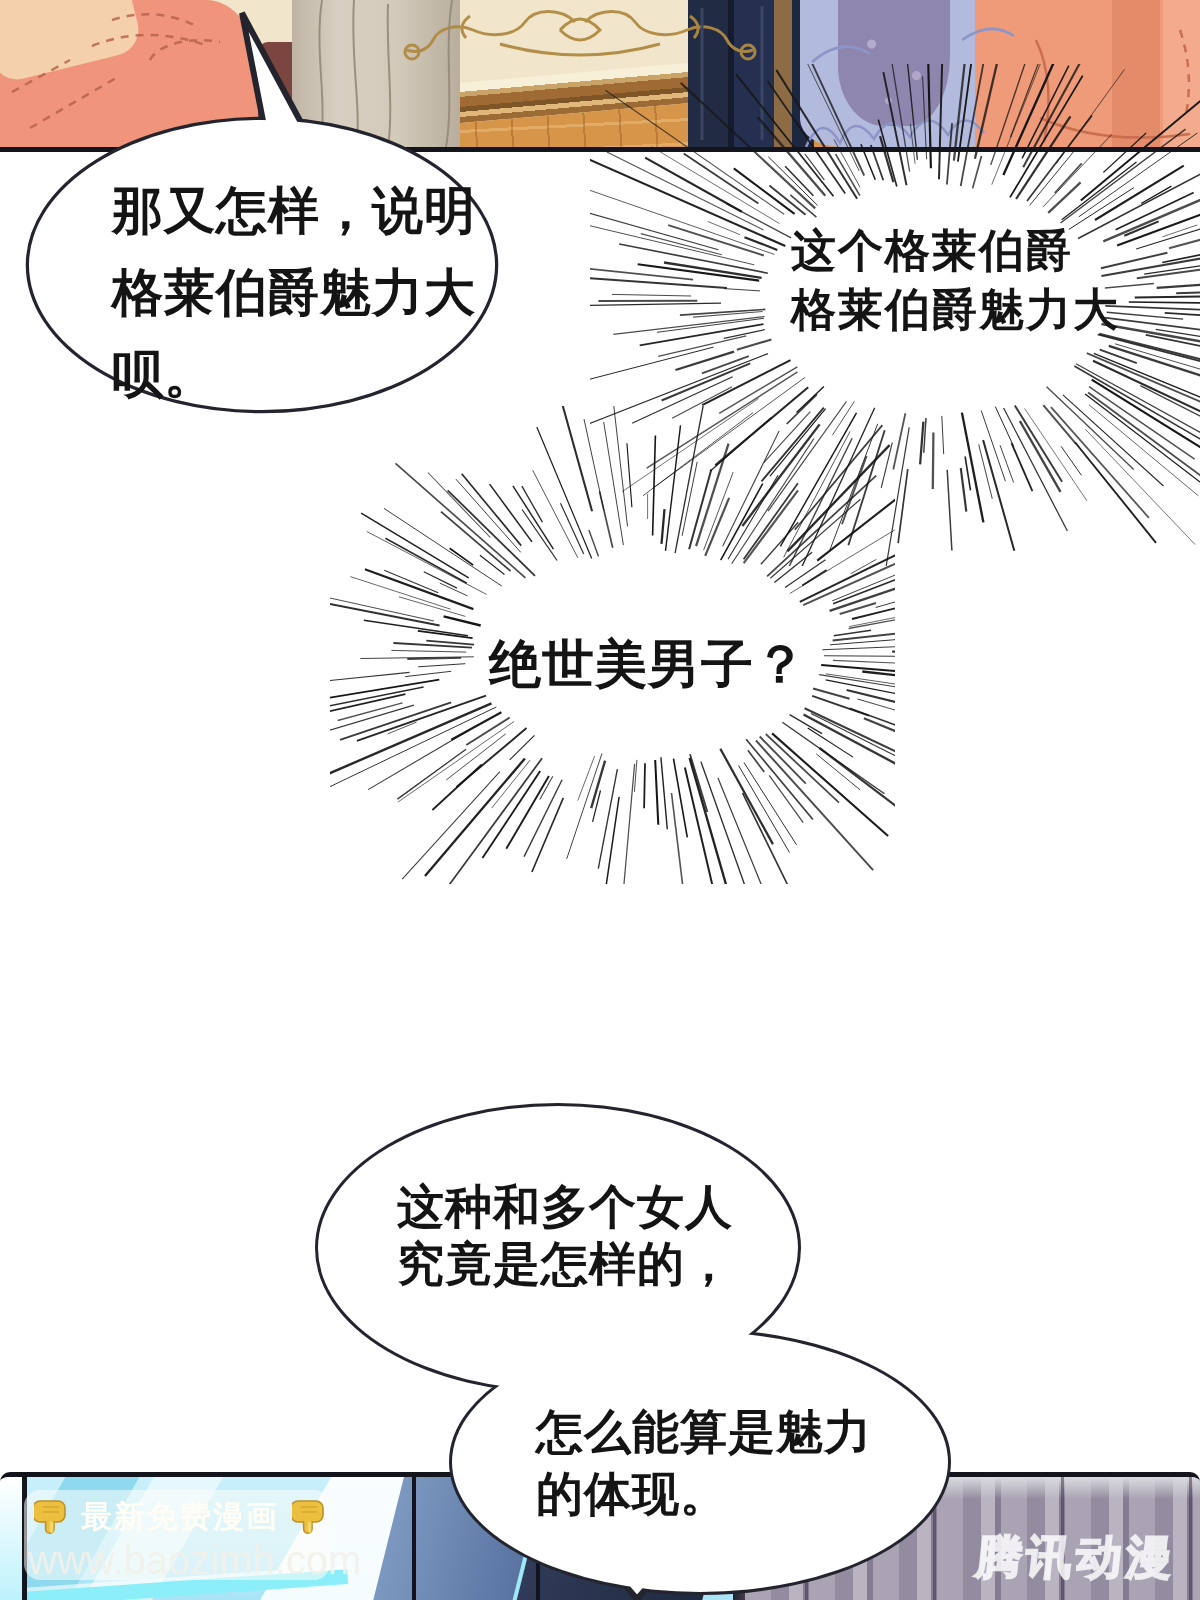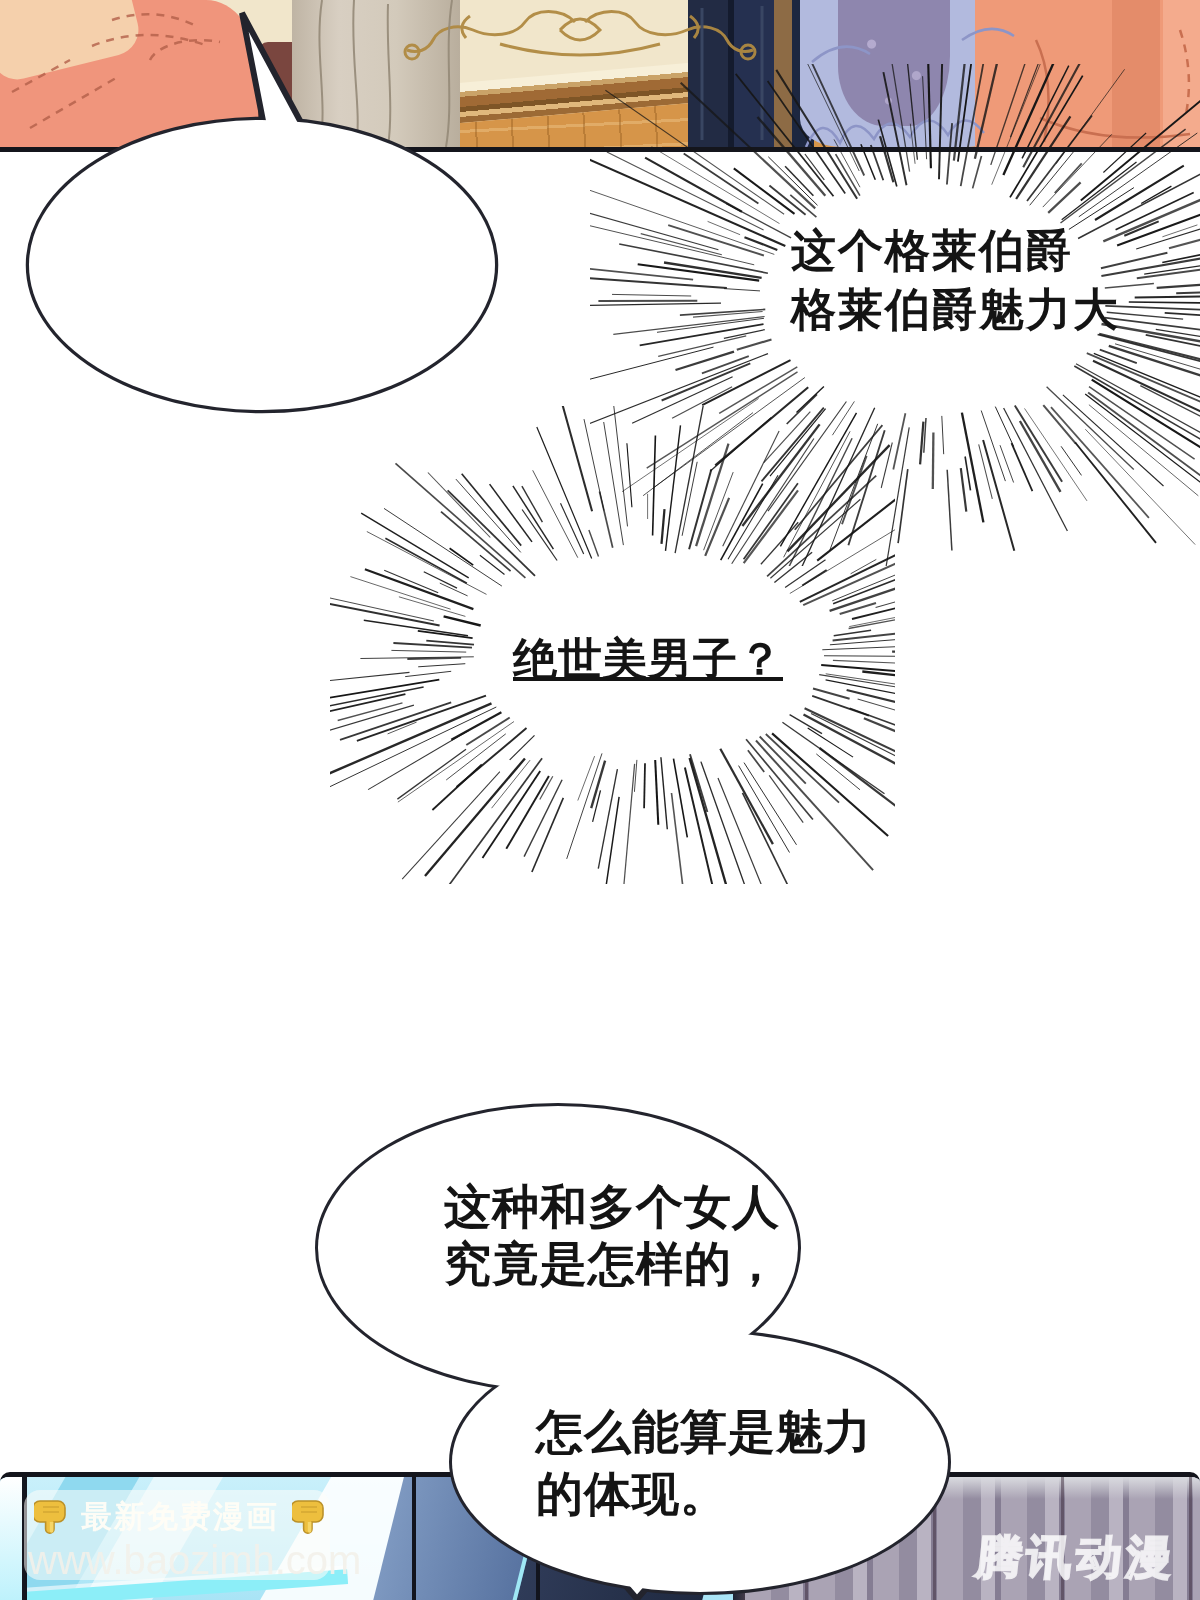--- a/index.html
+++ b/index.html
@@ -86,22 +86,22 @@
     letter-spacing:4px;color:rgba(255,255,255,.16);-webkit-text-stroke:2px rgba(255,255,255,.8);
     transform:skewX(-6deg);white-space:nowrap;}
 
   
   .fx{position:absolute;left:0;top:0;width:1200px;height:1600px;pointer-events:none;}
 
   .bubble-text{position:absolute;color:#141414;font-weight:600;white-space:nowrap;}
   .bubble-text .ln{display:block;}
   .bt1{left:112px;top:170px;font-size:51px;line-height:82px;letter-spacing:1px;}
   .bt2{left:791px;top:221px;font-size:45px;line-height:59px;letter-spacing:2px;}
-  .bt3{left:468px;top:630px;width:360px;text-align:center;font-size:44px;letter-spacing:1px;text-decoration:underline;}
-  .bt4{left:397px;top:1178px;font-size:47px;line-height:57px;letter-spacing:1px;margin-left:47px;}
+  .bt3{left:468px;top:630px;width:360px;text-align:center;font-size:52px;letter-spacing:1px;}
+  .bt4{left:397px;top:1178px;font-size:47px;line-height:57px;letter-spacing:1px;}
   .bt5{left:536px;top:1394px;font-size:47px;line-height:62px;letter-spacing:1px;margin-top:7px;}
 </style>
 </head>
 <body>
 
 <div class="page">
 
   <div class="panel-top">
     <div class="pt-room">
       <div class="pt-baseboard"></div>
@@ -579,20 +579,25 @@
 
     <g>
       <ellipse cx="558" cy="1248" rx="240" ry="142" fill="#ffffff" stroke="#23242d" stroke-width="6"></ellipse>
       <ellipse cx="700" cy="1462" rx="248" ry="130" fill="#ffffff" stroke="#23242d" stroke-width="6"></ellipse>
       <ellipse cx="558" cy="1248" rx="240" ry="142" fill="#ffffff" stroke="none"></ellipse>
       <polygon points="612,1570 666,1566 637,1599" fill="#ffffff" stroke="#23242d" stroke-width="6"></polygon>
       <ellipse cx="700" cy="1462" rx="248" ry="130" fill="#ffffff" stroke="none"></ellipse>
     </g>
   </svg>
 
+  <div class="bubble-text bt1">
+    <span class="ln">那又怎样，说明</span>
+    <span class="ln">格莱伯爵魅力大</span>
+    <span class="ln">呗。</span>
+  </div>
   <div class="bubble-text bt2">
     <span class="ln">这个格莱伯爵</span>
     <span class="ln">格莱伯爵魅力大</span>
   </div>
   <div class="bubble-text bt3">
     <span class="ln">绝世美男子？</span>
   </div>
   <div class="bubble-text bt4">
     <span class="ln">这种和多个女人</span>
     <span class="ln">究竟是怎样的，</span>

